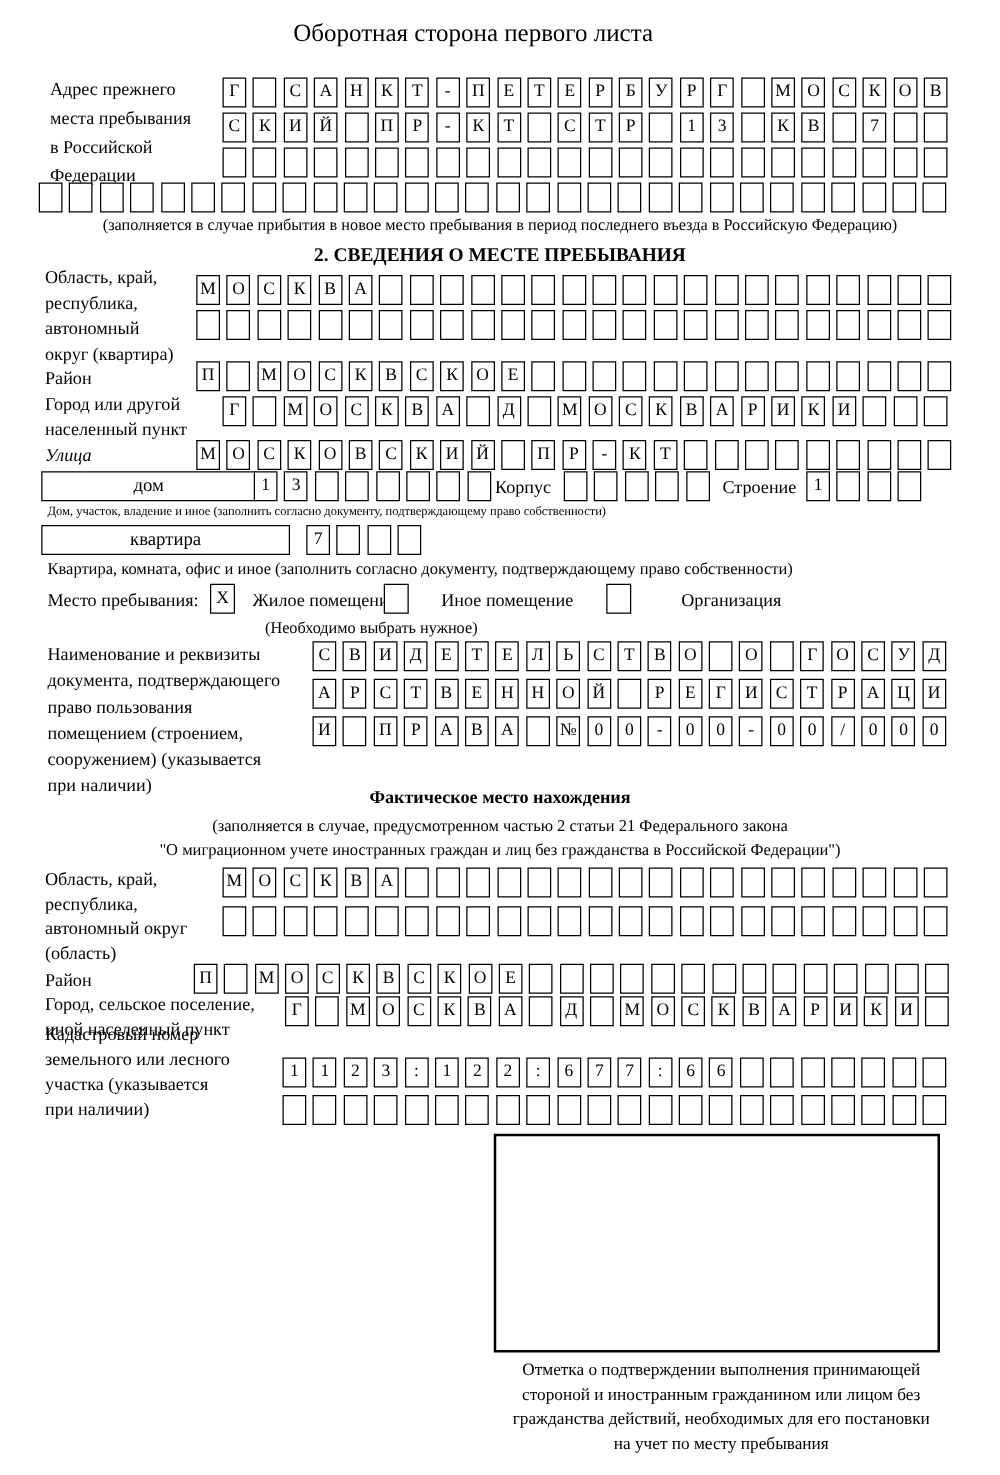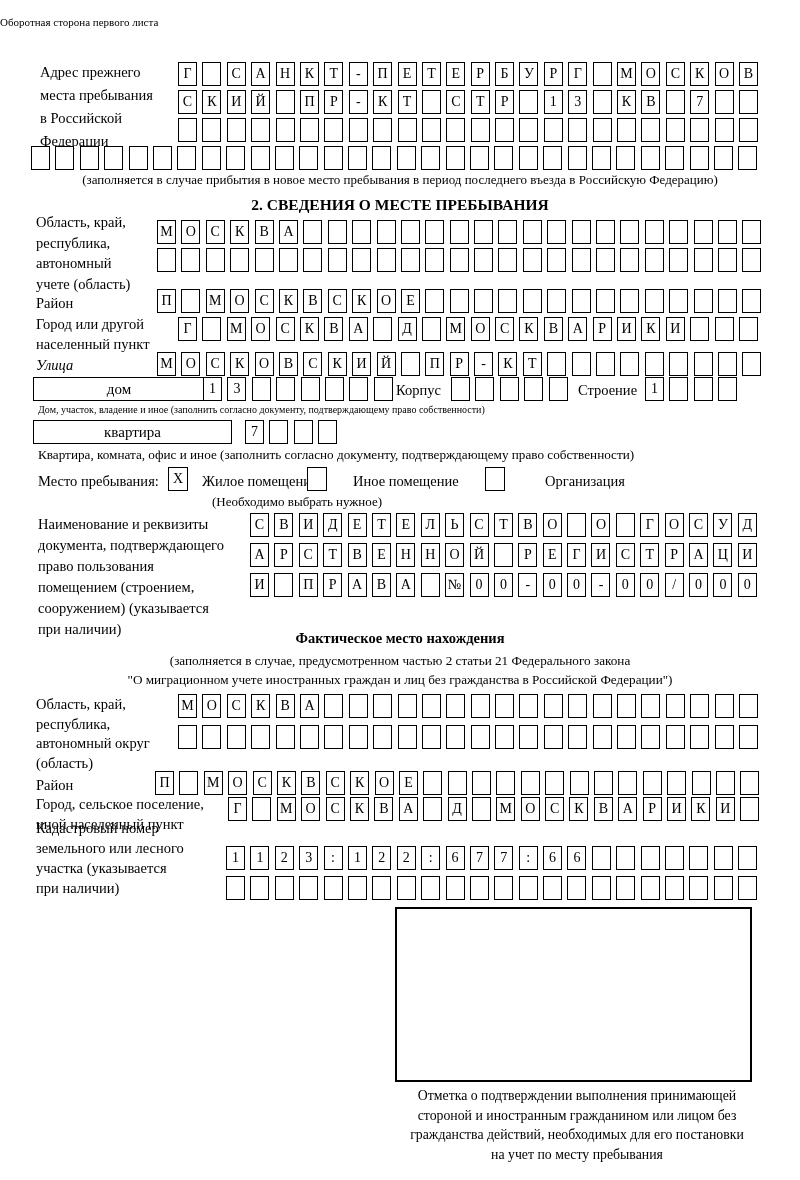--- a/index.html
+++ b/index.html
@@ -18,21 +18,21 @@
   .cb{position:absolute;width:20px;height:24px;border:1.6px solid #000;box-sizing:border-box;
       display:flex;align-items:center;justify-content:center;font-size:14px;background:#fff;}
   .stamp{position:absolute;border:2px solid #000;box-sizing:border-box;background:#fff;}
   .ln{white-space:nowrap;}
 </style>
 </head>
 <body>
 
 <div class="page">
 
-  <div class="abs" style="left:0;top:16px;width:757px;text-align:left;font-size:11px;">Оборотная сторона первого листа</div>
+  <div class="abs" style="left:0;top:16px;width:757px;text-align:center;font-size:20px;">Оборотная сторона первого листа</div>
 
   <div class="abs lbl" style="left:40px;top:61px;">
       <div class="ln">Адрес прежнего</div>
       <div class="ln">места пребывания</div>
       <div class="ln">в Российской</div>
       <div class="ln">Федерации</div>
     </div>
   <div class="row" style="left:178px;top:62px;">
       <span class="cell">Г</span>
       <span class="cell"></span>
@@ -144,21 +144,21 @@
       <span class="cell"></span>
     </div>
   <div class="abs ctr cap" style="top:172px;">(заполняется в случае прибытия в новое место пребывания в период последнего въезда в Российскую Федерацию)</div>
 
   <div class="abs ctr hdr" style="top:196px;">2. СВЕДЕНИЯ О МЕСТЕ ПРЕБЫВАНИЯ</div>
 
   <div class="abs lbl" style="left:36px;top:212px;line-height:20.5px;">
       <div class="ln">Область, край,</div>
       <div class="ln">республика,</div>
       <div class="ln">автономный</div>
-      <div class="ln">учете (область)</div>
+      <div class="ln">округ (квартира)</div>
     </div>
   <div class="row" style="left:157px;top:220px;">
       <span class="cell">М</span>
       <span class="cell">О</span>
       <span class="cell">С</span>
       <span class="cell">К</span>
       <span class="cell">В</span>
       <span class="cell">А</span>
       <span class="cell"></span>
       <span class="cell"></span>

